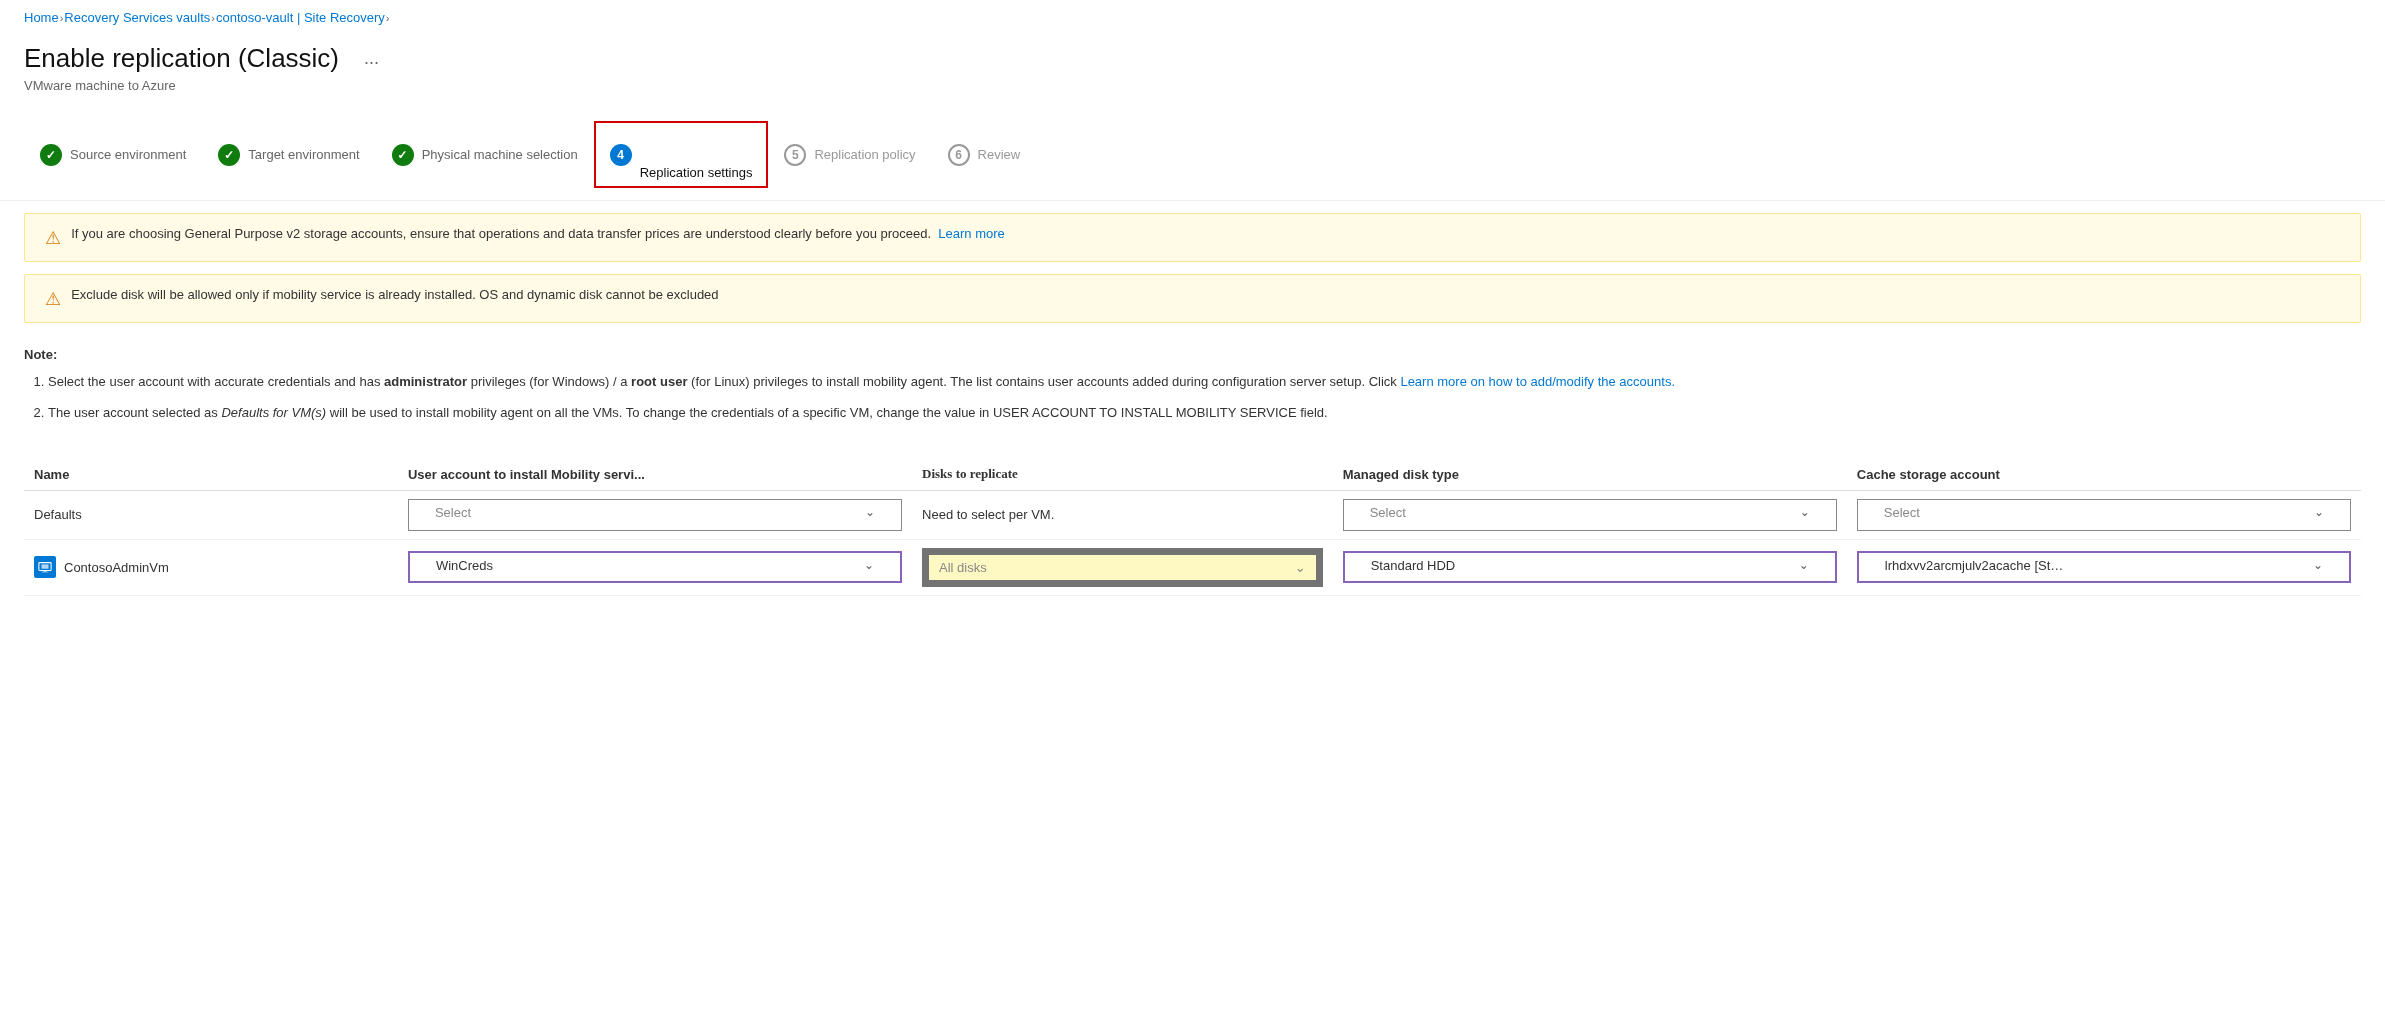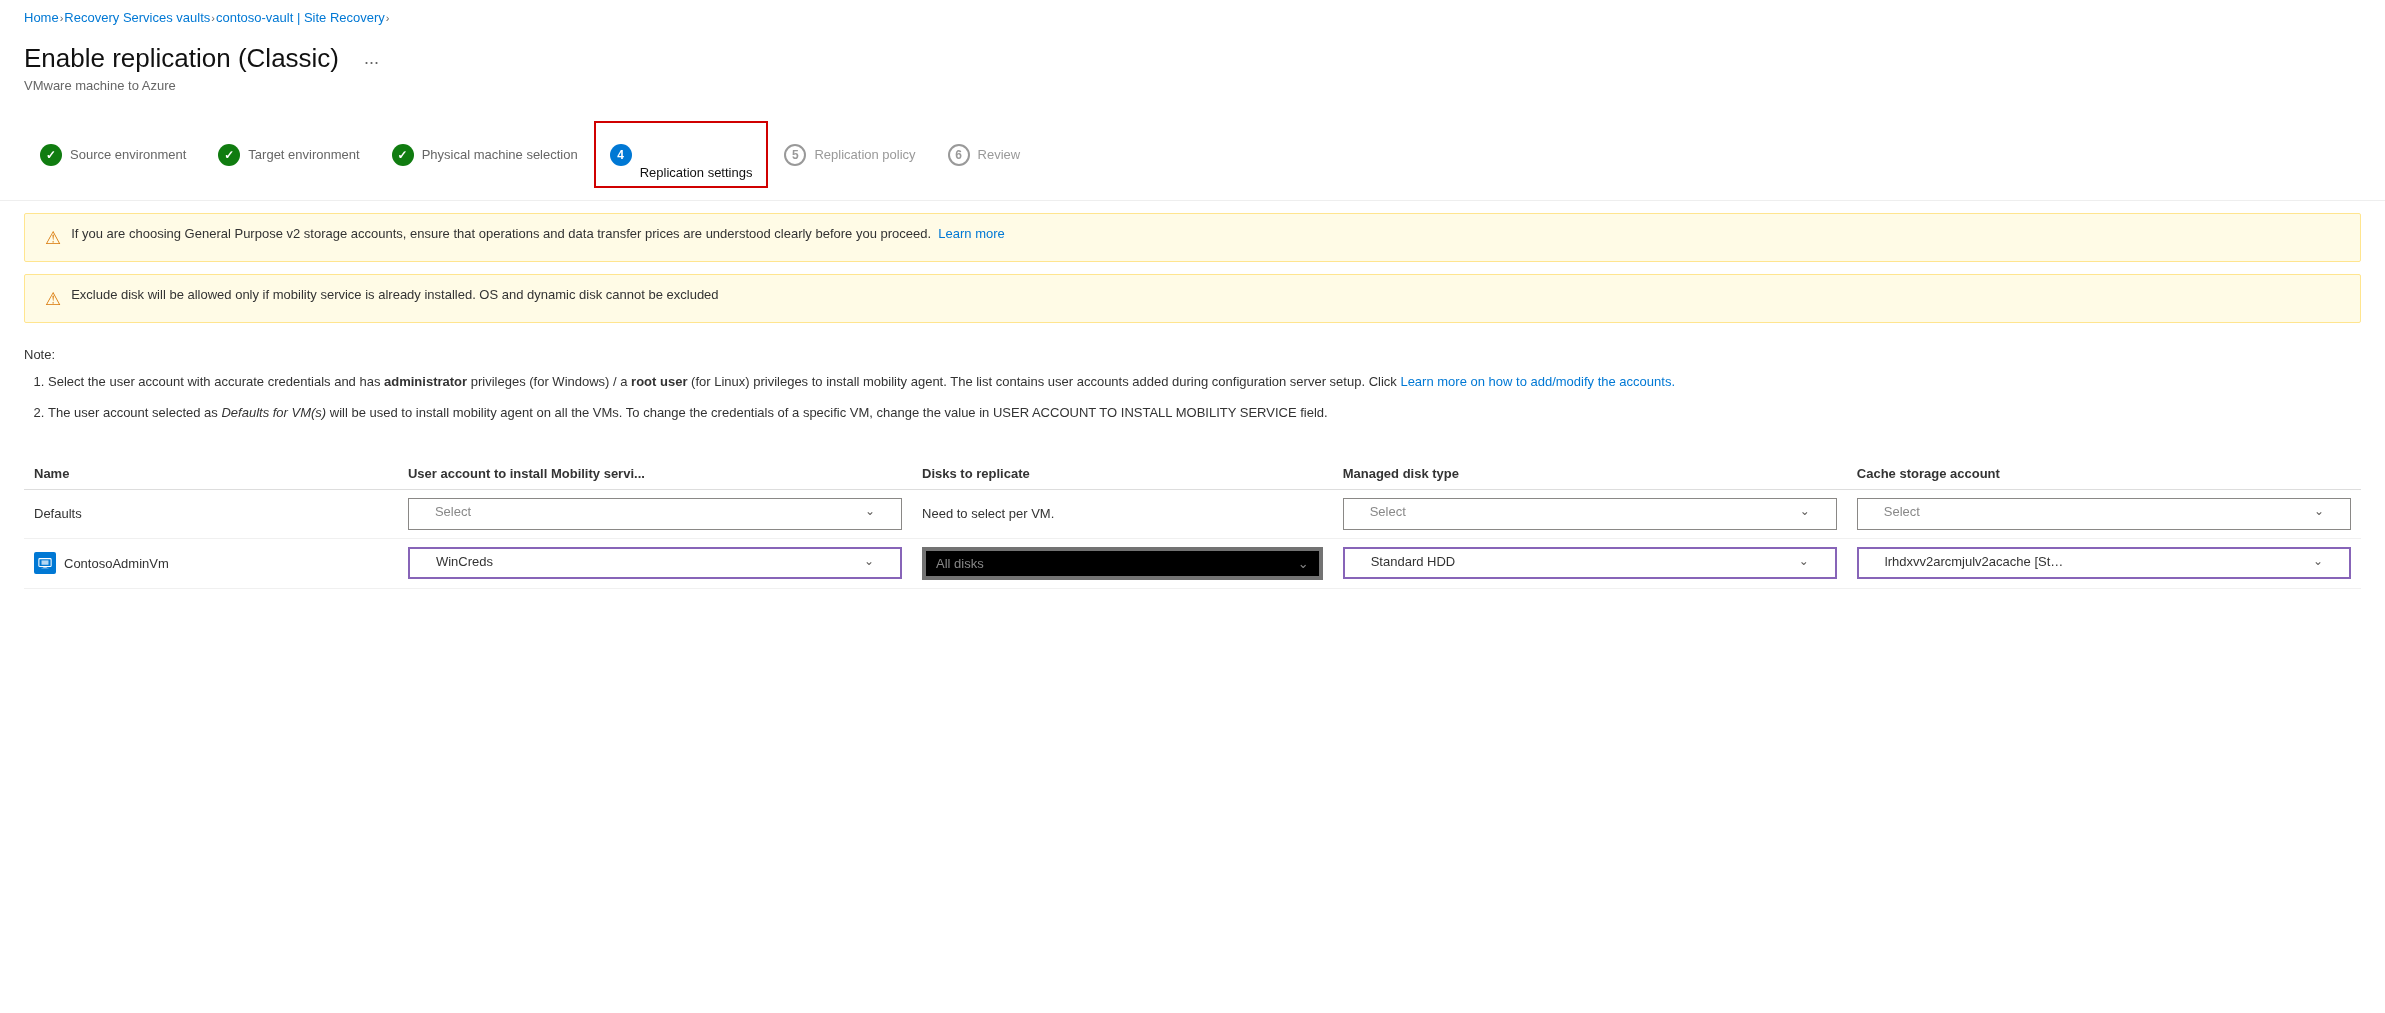--- a/index.html
+++ b/index.html
@@ -23,47 +23,47 @@
     .step.inactive { color: #999; }
     .step.inactive .step-circle { background: #fff; border: 2px solid #999; color: #999; }
     .step-label { font-size: 13px; }
     .step.active .step-label { color: #111; font-weight: 500; margin-top: 36px; }
 
     .warning-box { display: flex; align-items: flex-start; gap: 10px; background: #fffbe6; border: 1px solid #ffe58f; padding: 12px 20px; margin: 12px 24px; border-radius: 2px; font-size: 13px; color: #333; }
     .warning-icon { color: #d97706; font-size: 18px; flex-shrink: 0; margin-top: 1px; }
     .warning-link { color: #0078d4; cursor: pointer; text-decoration: none; }
 
     .note-section { padding: 12px 24px; }
-    .note-title { font-weight: 400; font-size: 13px; margin-bottom: 10px; }
+    .note-title { font-weight: 700; font-size: 13px; margin-bottom: 10px; }
     .note-list { list-style: decimal; padding-left: 24px; font-size: 13px; line-height: 1.6; color: #333; }
     .note-list li { margin-bottom: 10px; }
     .note-list a { color: #0078d4; text-decoration: none; cursor: pointer; }
 
     .table-section { padding: 12px 24px; }
     .vm-table { width: 100%; border-collapse: collapse; font-size: 13px; }
     .vm-table thead tr { border-bottom: 1px solid #ddd; }
     .vm-table th { text-align: left; padding: 8px 10px; font-weight: 600; color: #333; font-size: 13px; vertical-align: bottom; }
     .vm-table td { padding: 8px 10px; vertical-align: middle; border-bottom: 1px solid #f0f0f0; }
     .vm-table .col-name { width: 16%; }
     .vm-table .col-user { width: 22%; }
-    .vm-table .col-disks { width: 18%; }
+    .vm-table .col-disks { width: 18%; font-family: Liberation Serif, serif; }
     .vm-table .col-managed { width: 22%; }
     .vm-table .col-cache { width: 22%; }
 
     .select-dropdown { display: flex; justify-content: space-between; border: 1px solid #8a8886; padding: 5px 26px; background: #fff; cursor: pointer; font-size: 13px; color: #333; width: 100%; min-height: 32px; }
     .select-dropdown.purple-border { border-color: #8764b8; border-width: 2px; }
     .select-dropdown .chevron { color: #605e5c; font-size: 12px; }
     .select-dropdown .value { color: #333; }
     .select-dropdown .placeholder { color: #888; }
 
     .vm-row-name { display: flex; align-items: center; gap: 8px; }
     .vm-icon { width: 22px; height: 22px; background: #0078d4; border-radius: 2px; display: flex; align-items: center; justify-content: center; flex-shrink: 0; }
     .vm-icon svg { fill: #fff; }
 
-    .disk-field { display: flex; align-items: center; justify-content: space-between; border: 4px solid #737373; padding: 5px 10px; background: #000000; font-size: 13px; color: #888; min-height: 32px; cursor: not-allowed; }
+    .disk-field { display: flex; align-items: center; justify-content: space-between; border: 7px solid #737373; padding: 5px 10px; background: #fef9c3; font-size: 13px; color: #888; min-height: 32px; cursor: not-allowed; }
 
     .defaults-row td { color: #333; }
     .need-select-text { color: #333; font-size: 13px; margin-top: 20px; }
   </style>
 </head>
 <body>
 
 <div class="breadcrumb">
   <span>Home</span>
   <span class="sep">›</span>

